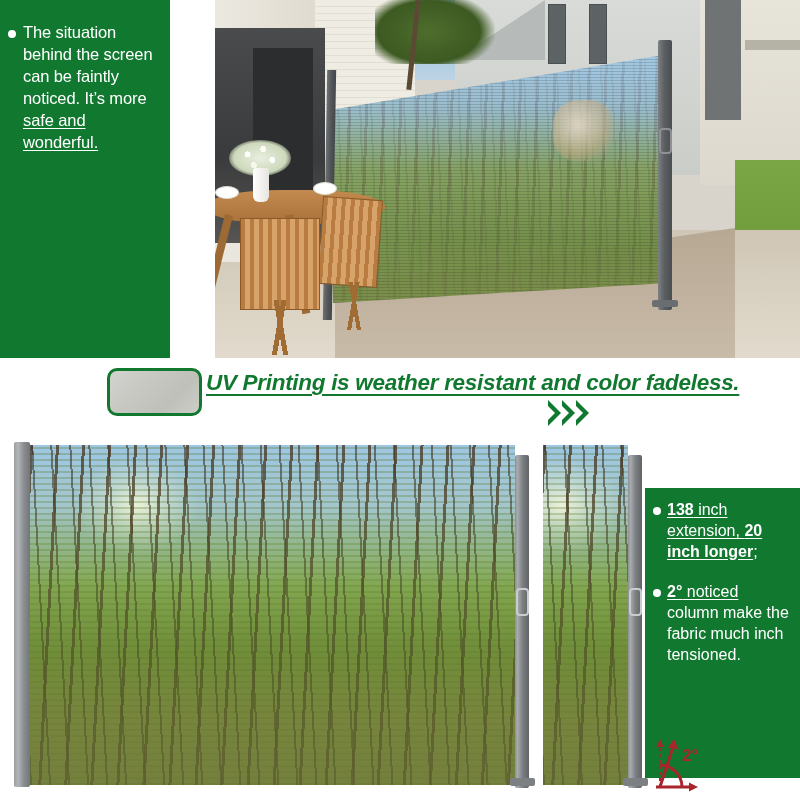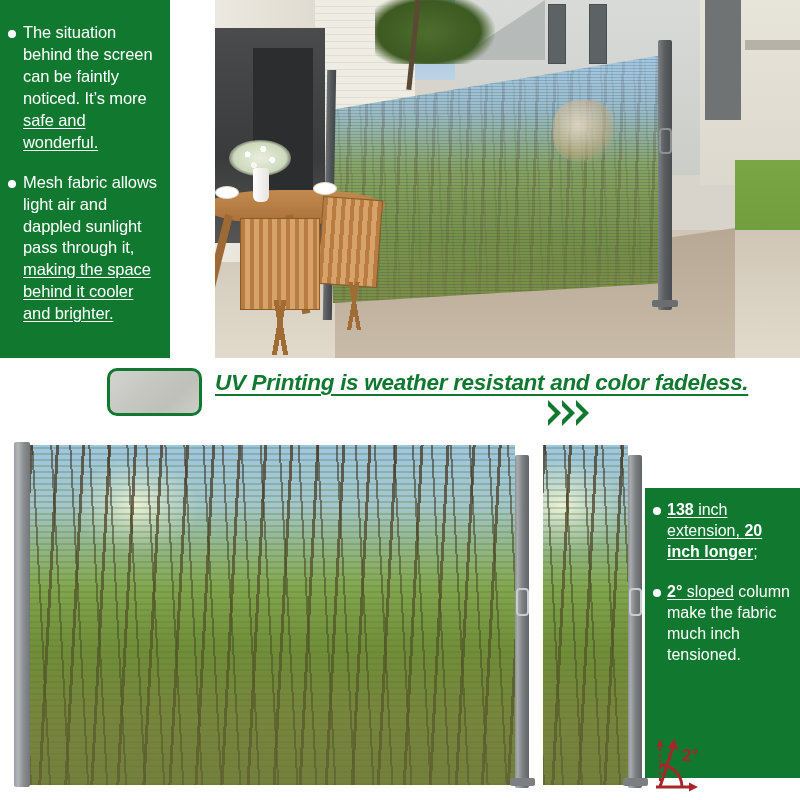--- a/index.html
+++ b/index.html
@@ -242,21 +242,21 @@
     position: absolute;
     left: 107px; top: 10px;
     width: 95px; height: 48px;
     border: 3px solid #11792F;
     border-radius: 10px;
     background: linear-gradient(135deg,#d3d4cf 0%, #c6c7c1 40%, #bfc0ba 70%, #cdcec8 100%);
     box-sizing: border-box;
   }
   .uv-text {
     position: absolute;
-    left: 215px; top: 12px;
+    left: 206px; top: 12px;
     width: 580px;
     font-family: "Liberation Sans", sans-serif;
     font-style: italic;
     font-weight: bold;
     font-size: 22.5px;
     color: #11792F;
     text-decoration: underline;
     text-underline-offset: 4px;
     letter-spacing: -0.3px;
     white-space: nowrap;
@@ -410,24 +410,20 @@
 
     <div class="top-green-panel">
 
       <div class="bullet-row">
         <span class="bullet-dot"></span>
         <span class="bullet-text"><span>The situation behind the screen can be faintly noticed. It’s more </span><span class="u">safe and wonderful.</span></span>
       </div>
 
       <div class="bullet-gap"></div>
 
-      <div class="bullet-row">
-        <span class="bullet-dot"></span>
-        <span class="bullet-text"><span> Mesh fabric allows light air and dappled sunlight pass through it, </span><span class="u">making the space behind it cooler and brighter.</span></span>
-      </div>
 
     </div>
   </div>
 
   <div class="mid-banner">
     <div class="fabric-swatch"></div>
     <div class="uv-text">UV Printing is weather resistant and color fadeless.</div>
     <div class="chevrons">
       <span class="chev"></span>
       <span class="chev"></span>
@@ -455,21 +451,21 @@
 
     <div class="bullet-row">
       <span class="rb-dot"></span>
       <span class="rb-text"><span class="u" style="font-weight:bold;">138</span><span class="u"> inch extension, </span><span class="u" style="font-weight:bold;">20 inch longer</span><span>;</span></span>
     </div>
 
     <div style="height:20px;"></div>
 
     <div class="bullet-row">
       <span class="rb-dot"></span>
-      <span class="rb-text"><span class="u" style="font-weight:bold;">2°</span><span class="u">  sloped</span><span> column make the fabric much inch tensioned.</span></span>
+      <span class="rb-text"><span class="u" style="font-weight:bold;">2°</span><span class="u">  noticed</span><span> column make the fabric much inch tensioned.</span></span>
     </div>
 
   </div>
 
   <div class="angle-diagram">
     <svg width="96" height="60" viewBox="0 0 96 60">
 
       <line x1="12" y1="52" x2="12" y2="10" stroke="#A8252B" stroke-width="2" stroke-dasharray="3,3"></line>
       <polygon points="12,4 8.5,12 15.5,12" fill="#A8252B"></polygon>
 

